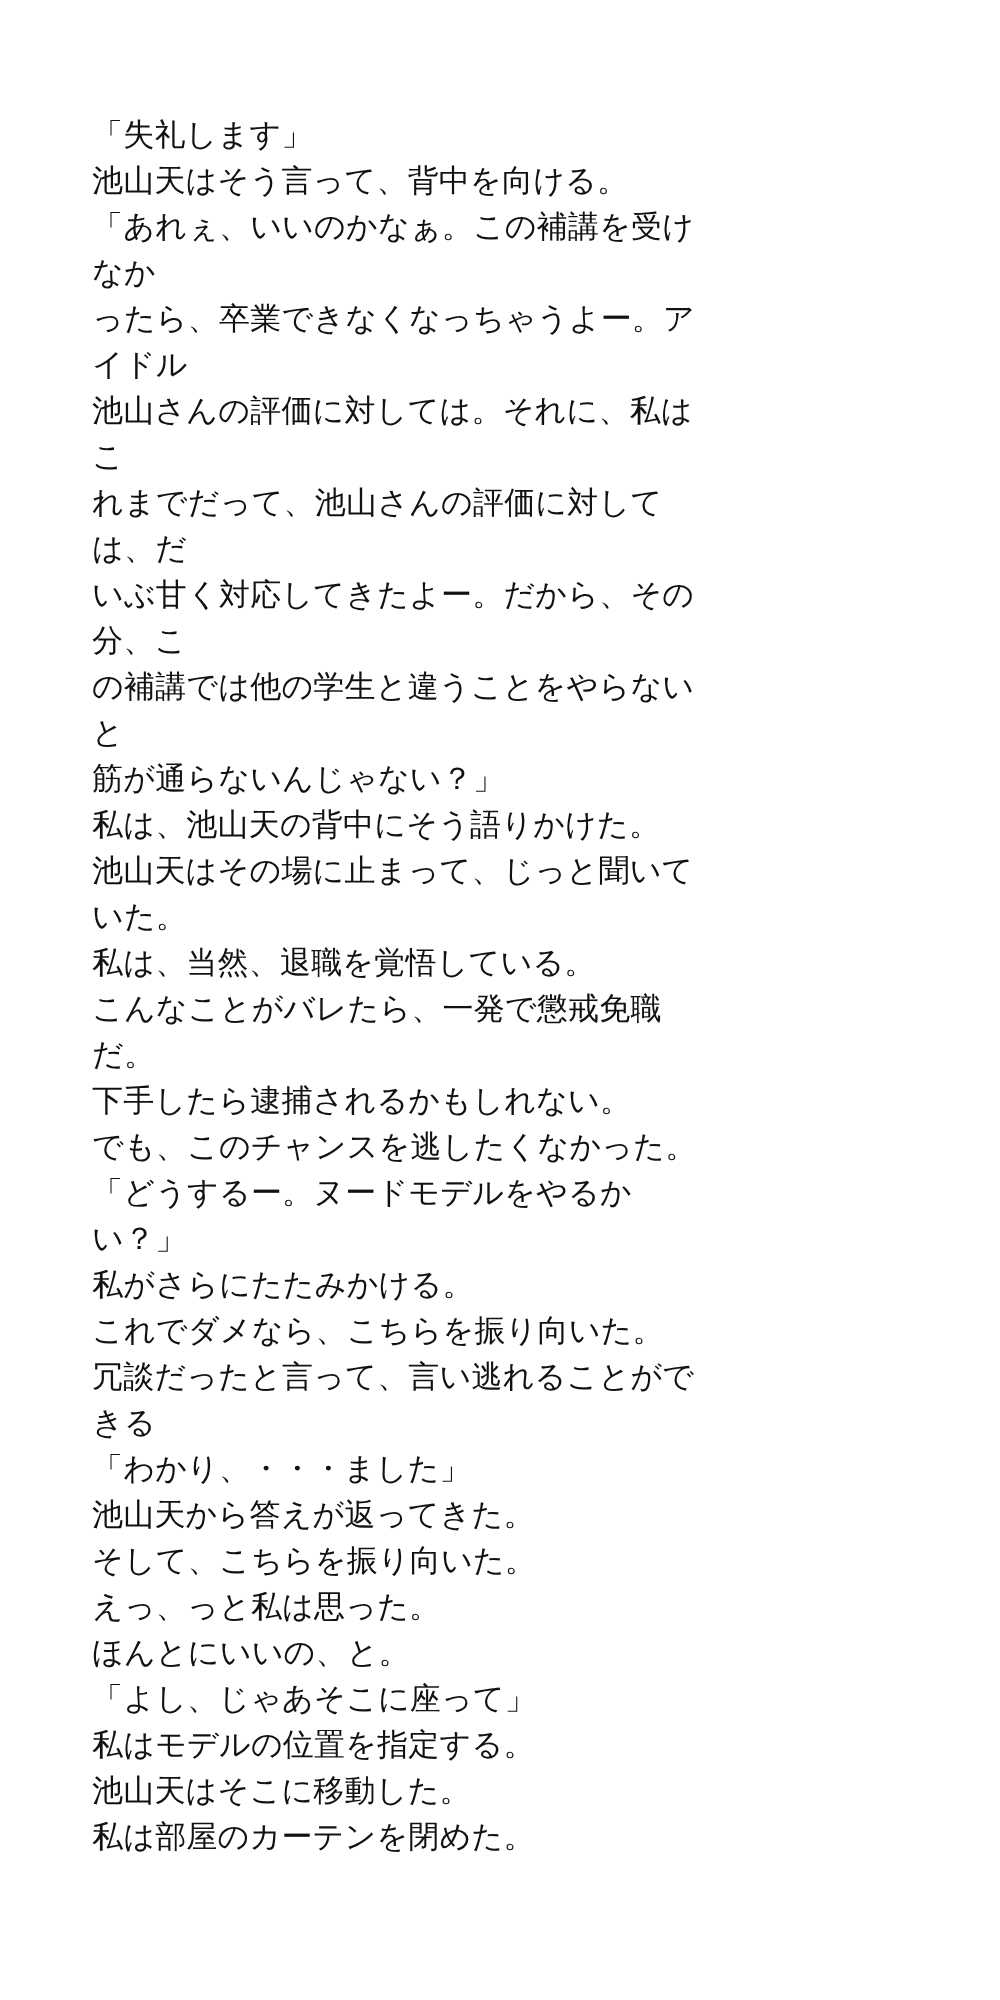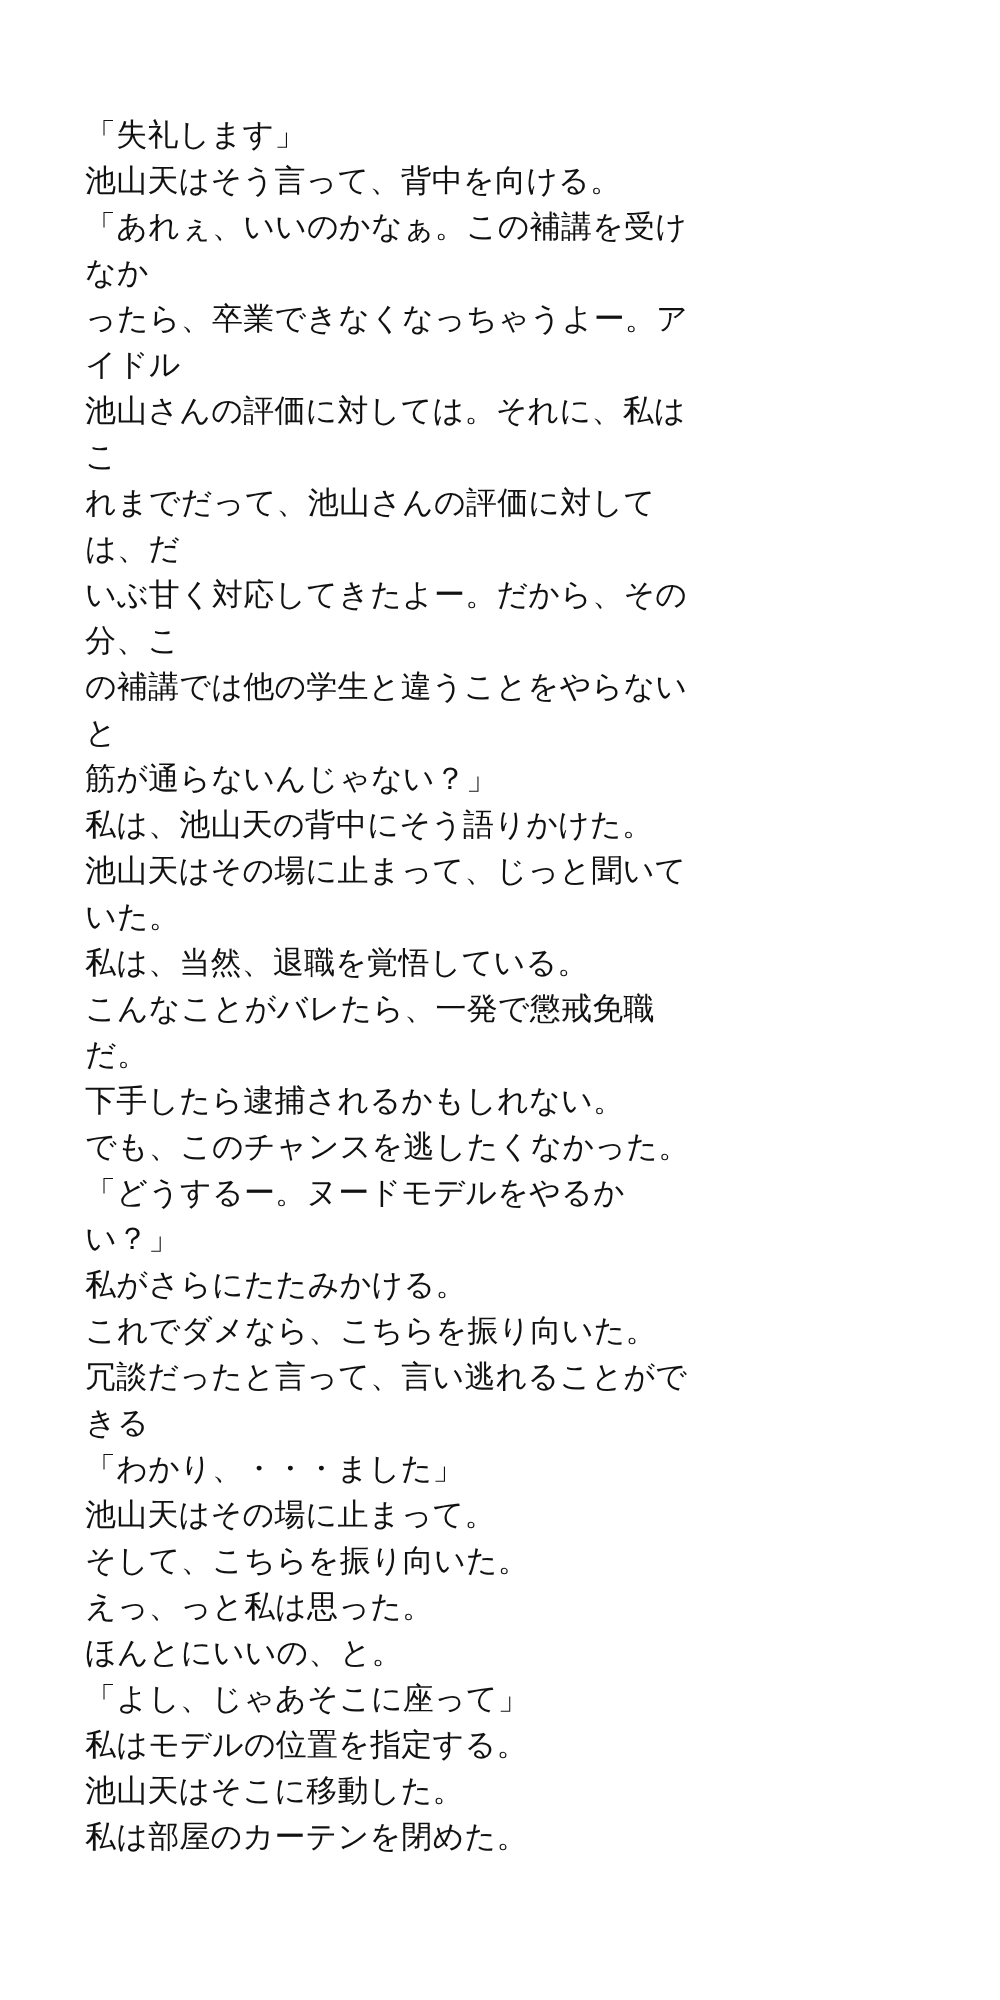--- a/index.html
+++ b/index.html
@@ -15,21 +15,21 @@
   }
   .page {
     position: relative;
     width: 1000px;
     height: 2000px;
     background: #ffffff;
     box-sizing: border-box;
   }
   .text-block {
     position: absolute;
-    left: 85px;
+    left: 92px;
     top: 112px;
     width: 630px;
     color: #111111;
     font-size: 31px;
     line-height: 46px;
     letter-spacing: 0.2px;
     font-weight: 500;
     text-align: left;
   }
   .line {
@@ -56,21 +56,21 @@
     <span class="line">池山天はその場に止まって、じっと聞いていた。</span>
     <span class="line">私は、当然、退職を覚悟している。</span>
     <span class="line">こんなことがバレたら、一発で懲戒免職だ。</span>
     <span class="line">下手したら逮捕されるかもしれない。</span>
     <span class="line">でも、このチャンスを逃したくなかった。</span>
     <span class="line">「どうするー。ヌードモデルをやるかい？」</span>
     <span class="line">私がさらにたたみかける。</span>
     <span class="line">これでダメなら、こちらを振り向いた。</span>
     <span class="line">冗談だったと言って、言い逃れることができる</span>
     <span class="line">「わかり、・・・ました」</span>
-    <span class="line">池山天はその場に止まって。</span>
+    <span class="line">池山天から答えが返ってきた。</span>
     <span class="line">そして、こちらを振り向いた。</span>
     <span class="line">えっ、っと私は思った。</span>
     <span class="line">ほんとにいいの、と。</span>
     <span class="line">「よし、じゃあそこに座って」</span>
     <span class="line">私はモデルの位置を指定する。</span>
     <span class="line">池山天はそこに移動した。</span>
     <span class="line">私は部屋のカーテンを閉めた。</span>
   </div>
 </div>
 

